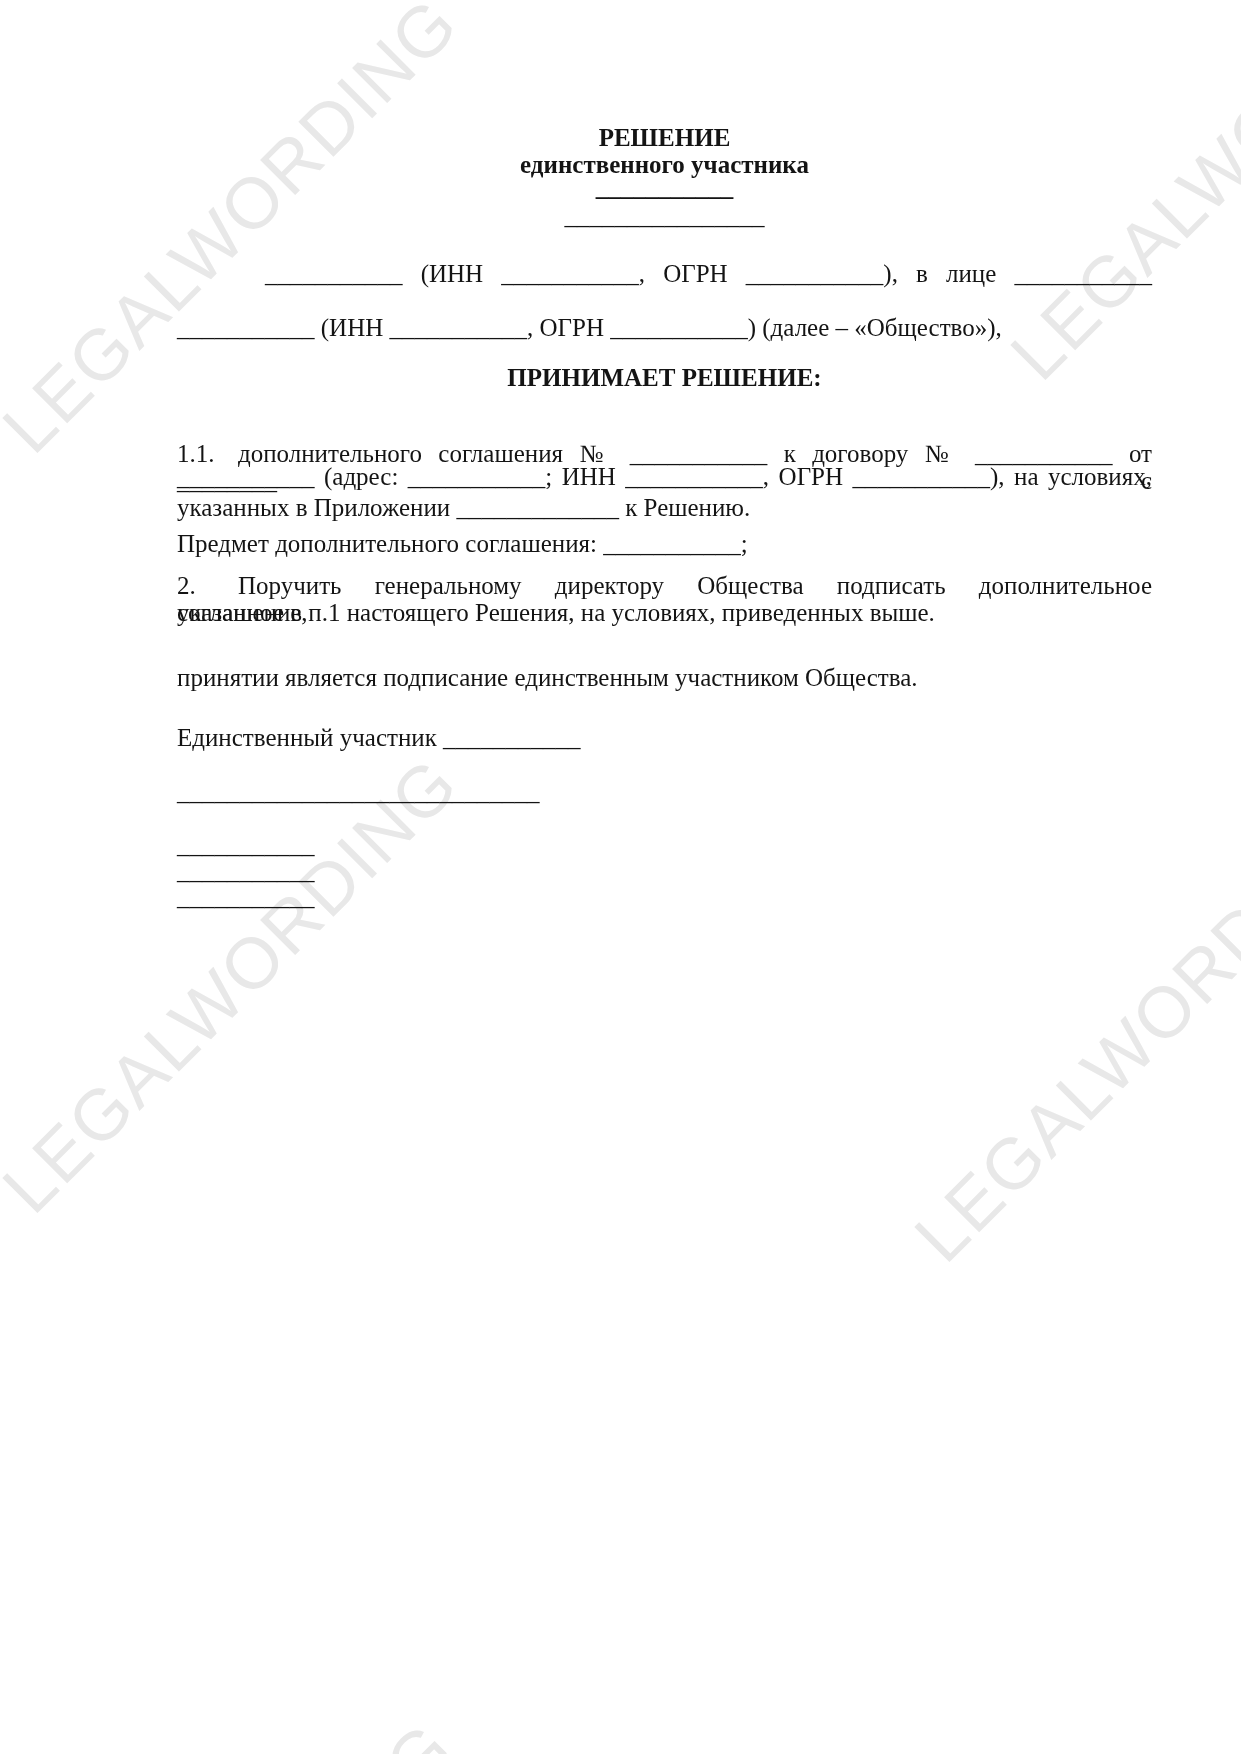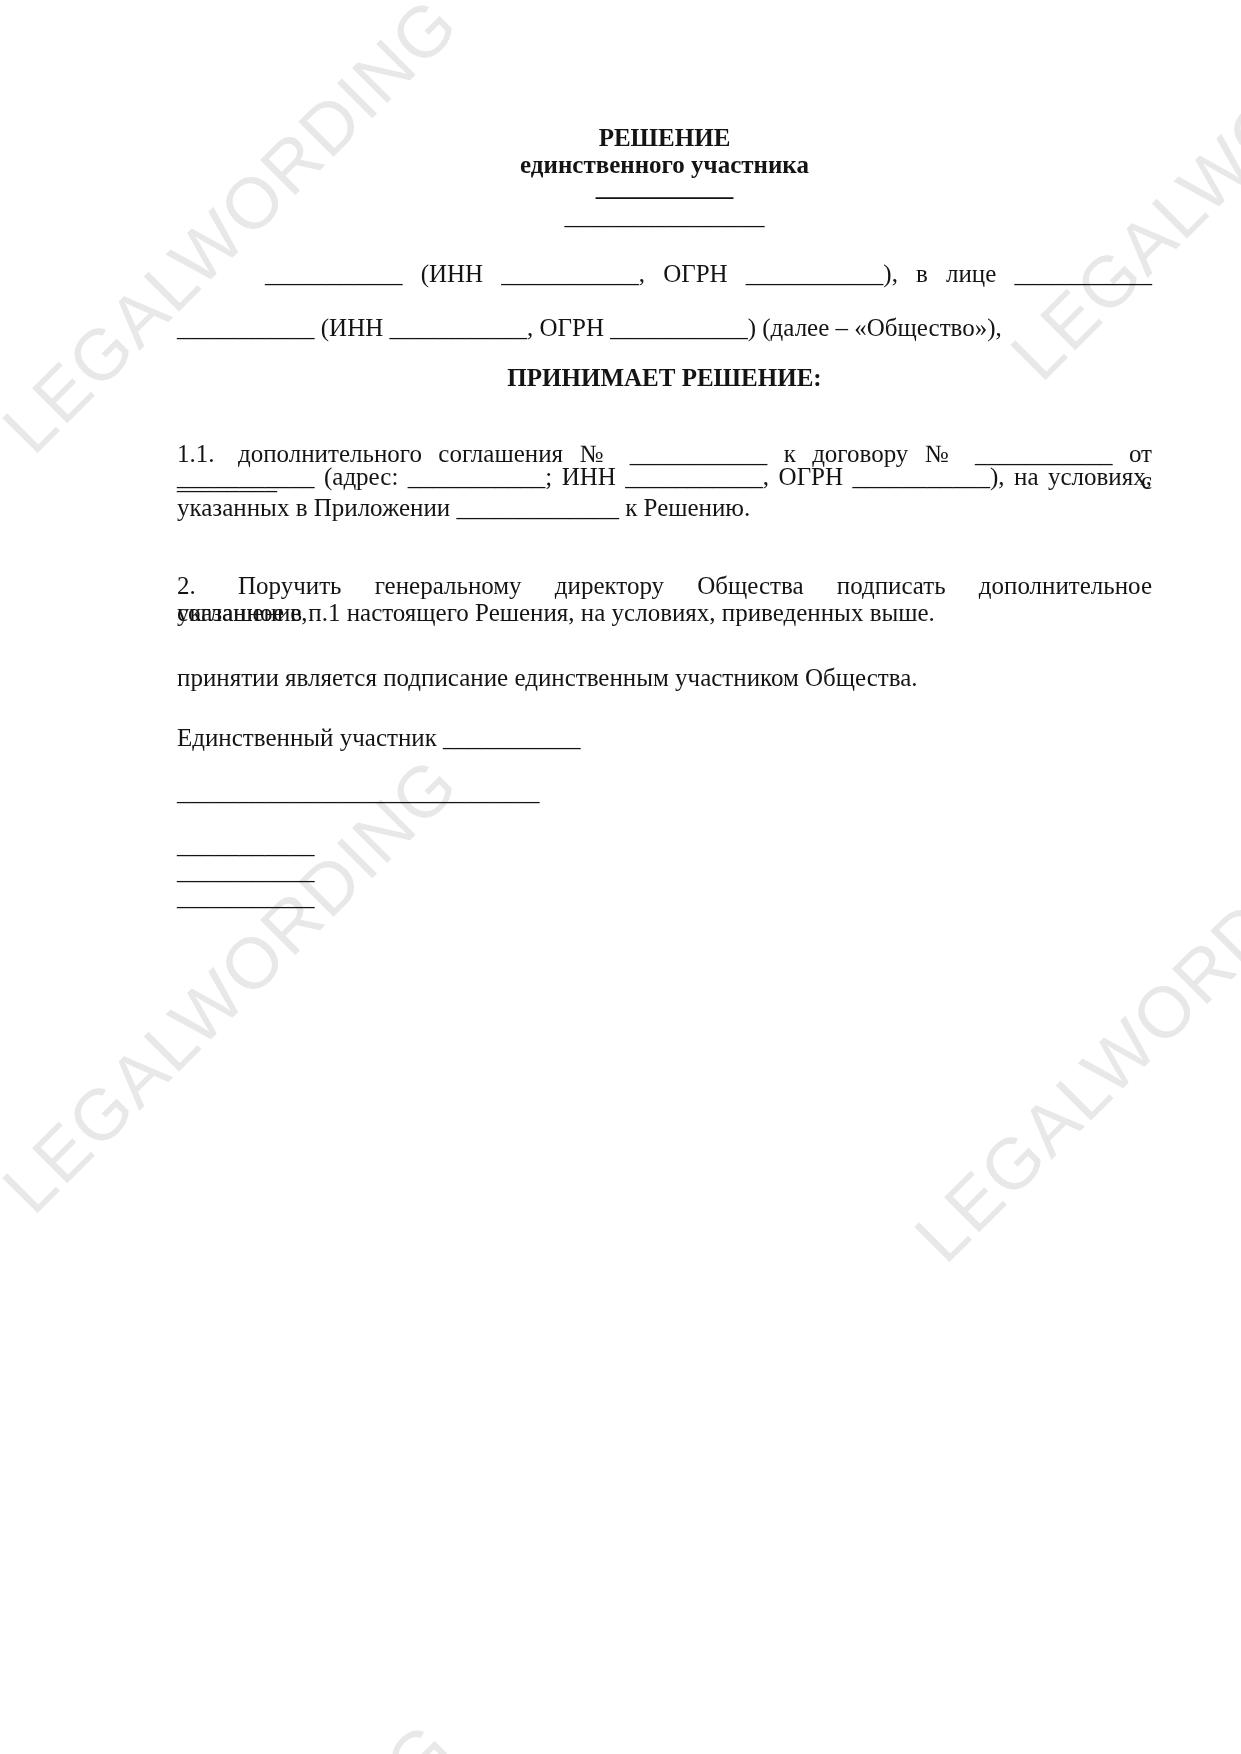--- a/index.html
+++ b/index.html
@@ -68,20 +68,21 @@
   <div class="ln jl indent" style="top:260px">___________ (ИНН ___________, ОГРН ___________), в лице ___________</div>
   <div class="ln" style="top:314px">___________ (ИНН ___________, ОГРН ___________) (далее – «Общество»),</div>
 
   <div class="ln center b" style="top:364px">ПРИНИМАЕТ РЕШЕНИЕ:</div>
 
 
   <div class="ln jl" style="top:440px"><span class="num">1.1.</span><span>дополнительного соглашения № ___________ к договору № ___________ от ________ с</span></div>
   <div class="ln jl" style="top:463px">___________ (адрес: ___________; ИНН ___________, ОГРН ___________), на условиях,</div>
   <div class="ln" style="top:494px">указанных в Приложении _____________ к Решению.</div>
 
+  <div class="ln" style="top:530px">Предмет дополнительного соглашения: ___________;</div>
 
   <div class="ln jl" style="top:572px"><span class="num">2.</span><span>Поручить генеральному директору Общества подписать дополнительное соглашение,</span></div>
   <div class="ln" style="top:599px">указанное в п.1 настоящего Решения, на условиях, приведенных выше.</div>
 
   <div class="ln" style="top:664px">принятии является подписание единственным участником Общества.</div>
 
   <div class="ln" style="top:724px">Единственный участник ___________</div>
   <div class="ln" style="top:778px">_____________________________</div>
   <div class="ln rule-lh" style="top:832px">___________</div>
   <div class="ln rule-lh" style="top:858px">___________</div>

